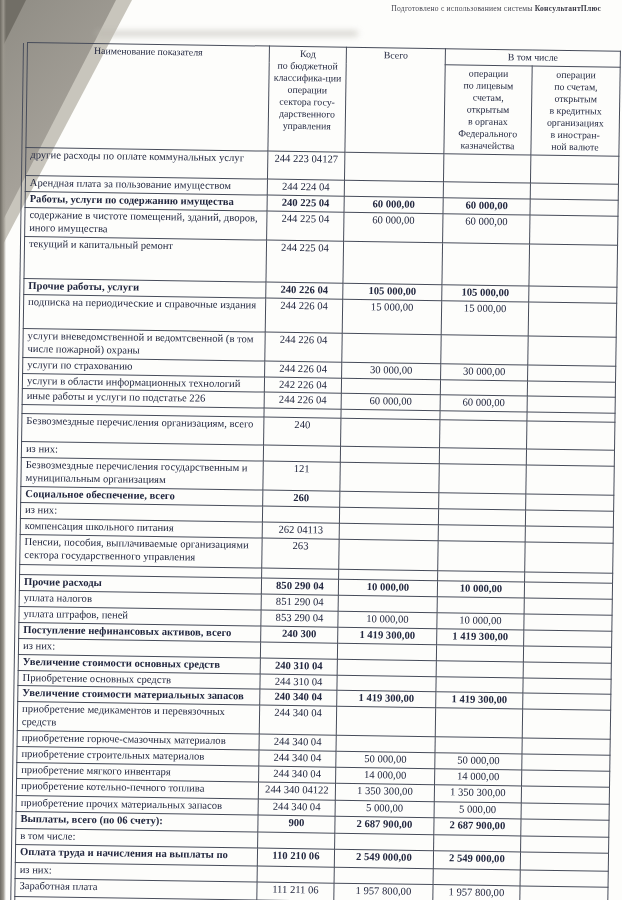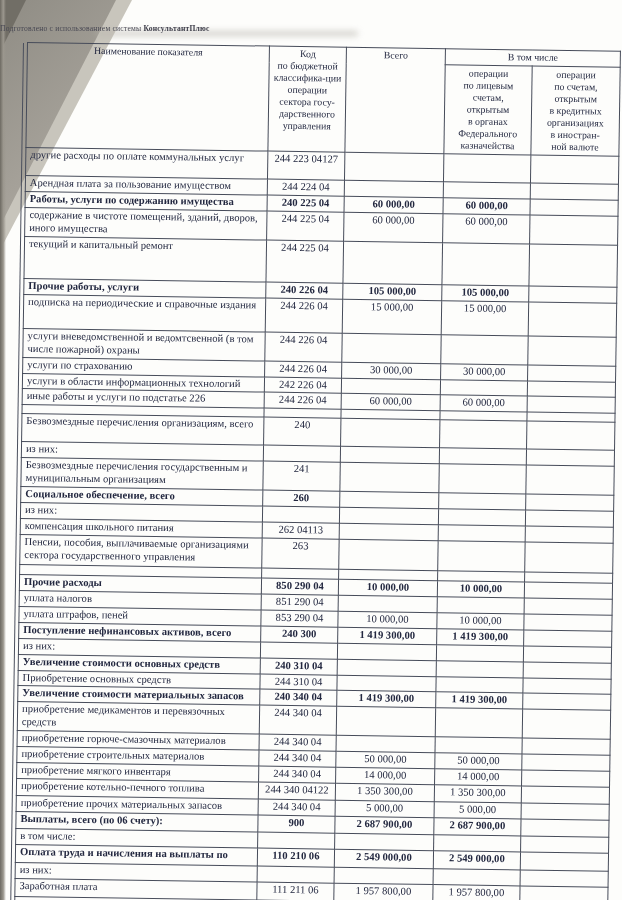--- a/index.html
+++ b/index.html
@@ -29,22 +29,22 @@
     position:absolute;left:0;top:0;width:26px;height:52px;
     background:#716e66;
     clip-path:polygon(0 0,100% 0,0 100%);
   }
   .smudge{
     position:absolute;left:96px;top:31px;width:262px;height:5px;
     background:#b9b6ae;filter:blur(3px);opacity:.65;border-radius:3px;
   }
   
   .watermark{
-    position:absolute;top:24px;left:0;width:601px;
-    text-align:left;font-size:7.6px;color:#474752;letter-spacing:.2px;
+    position:absolute;top:4px;left:0;width:601px;
+    text-align:right;font-size:7.6px;color:#474752;letter-spacing:.2px;
   }
   .watermark b{color:#3c3c48;}
   
   .tbl-rot{
     position:absolute;left:27px;top:42px;width:593px;
     transform:rotate(0.85deg);transform-origin:0 0;
   }
   .tbl-rot::before{ 
     content:'';position:absolute;left:-4px;top:1px;bottom:-1px;width:1px;
     background:#4a4f5d;
@@ -250,21 +250,21 @@
           </tr>
           <tr>
             <td class="name">из них:</td>
             <td class="code"></td>
             <td class="money"></td>
             <td class="money"></td>
             <td class="money"></td>
           </tr>
           <tr>
             <td class="name">Безвозмездные перечисления государственным и муниципальным организациям</td>
-            <td class="code">241</td>
+            <td class="code">121</td>
             <td class="money"></td>
             <td class="money"></td>
             <td class="money"></td>
           </tr>
           <tr class="section">
             <td class="name">Социальное обеспечение, всего</td>
             <td class="code">260</td>
             <td class="money"></td>
             <td class="money"></td>
             <td class="money"></td>

